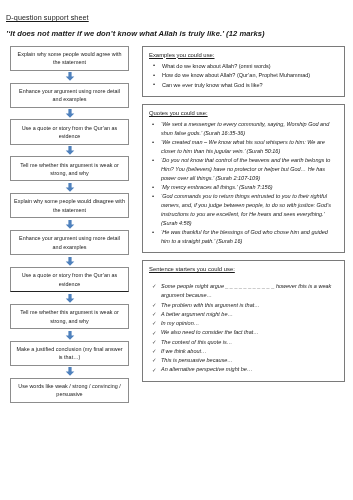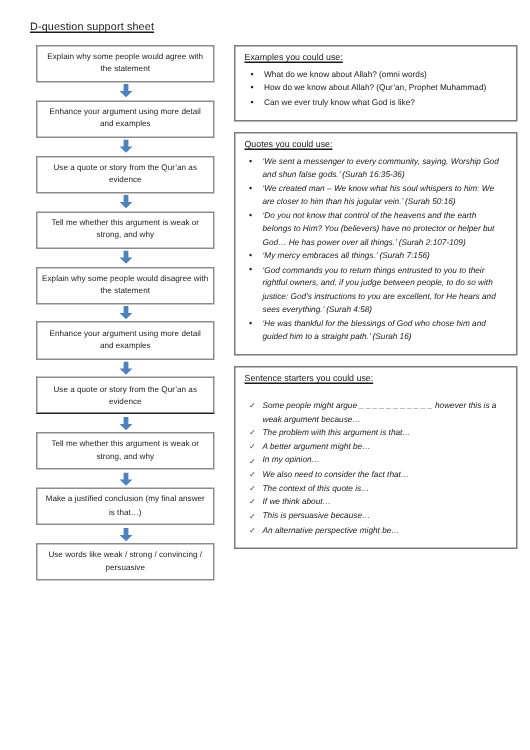--- a/index.html
+++ b/index.html
@@ -13,21 +13,21 @@
     font-family: "Liberation Sans", sans-serif;
     color: #1a1a1a;
     overflow: hidden;
     position: relative;
   }
   .page {
     position: relative;
     width: 353px;
     height: 476px;
     box-sizing: border-box;
-    padding: 14px 8px 0 18px;
+    padding: 14px 8px 0 4px;
   }
 
   
   .doc-title {
     font-size: 7.2px;
     font-weight: 400;
     text-decoration: underline;
     letter-spacing: 0.1px;
     margin: 0 0 8px 2px;
     line-height: 1.1;
@@ -149,20 +149,21 @@
     font-size: 5.4px;
     color: #444;
   }
 </style>
 </head>
 <body>
 
 <div class="page">
 
   <div class="doc-title">D-question support sheet</div>
+  <div class="doc-question">’‘It does not matter if we don’t know what Allah is truly like.’ (12 marks)</div>
 
   <div class="columns">
 
     <div class="col-left">
 
       <div class="flow-box">Explain why some people would agree with the statement</div>
       <svg class="arrow" viewBox="0 0 10 9">
           <path d="M3.4 0 H6.6 V4.6 H9.3 L5 8.8 L0.7 4.6 H3.4 Z" fill="#4f81bd"></path>
         </svg>
 

